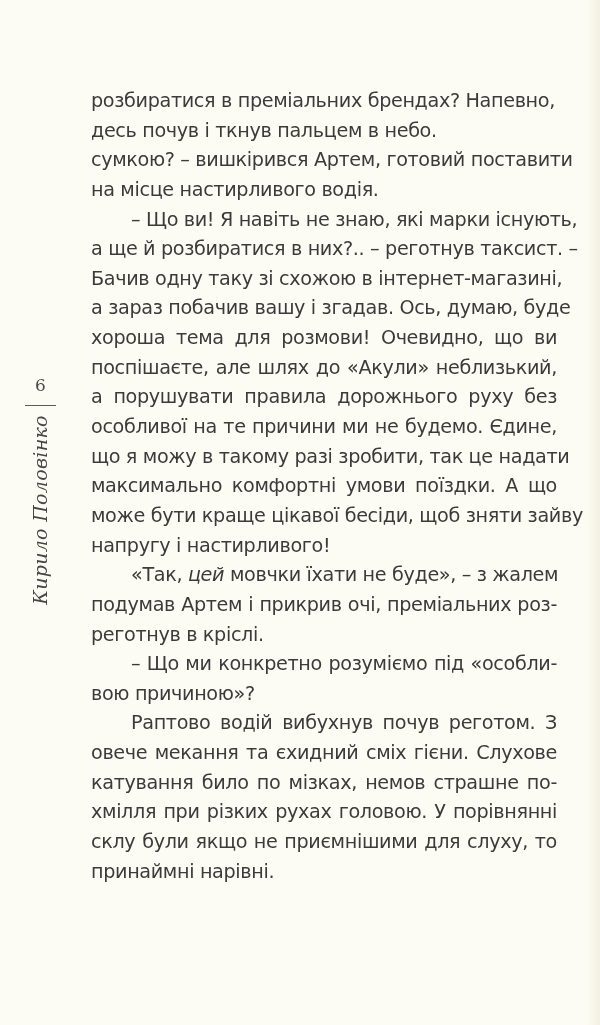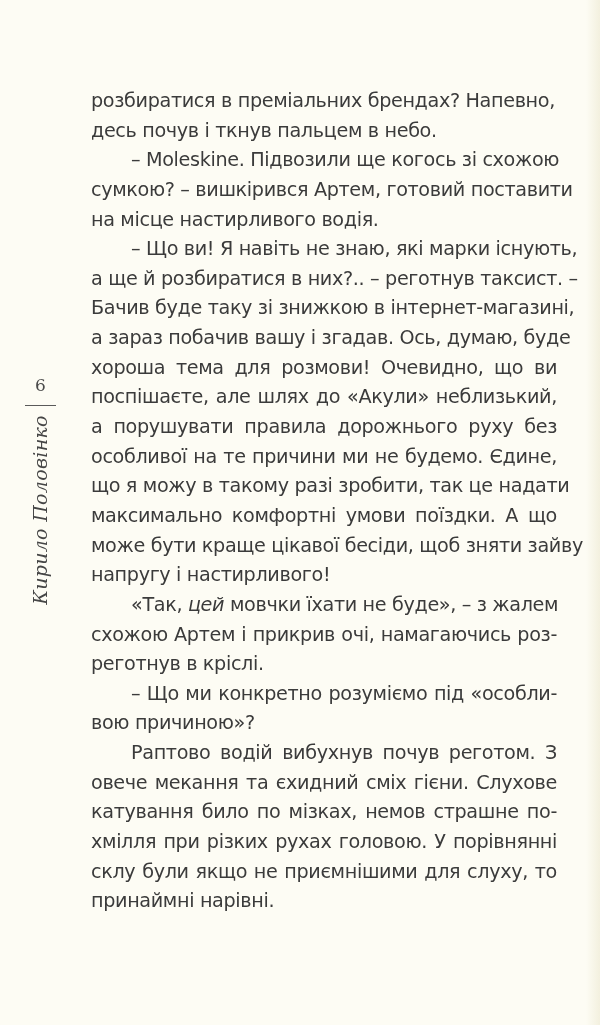--- a/index.html
+++ b/index.html
@@ -67,37 +67,36 @@
 
 <div class="page-edge"></div>
 
 <div class="margin-folio">6</div>
 <div class="folio-rule"></div>
 <div class="running-head">Кирило Половінко</div>
 
 <div class="text-block">
   <span class="line last">розбиратися в преміальних брендах? Напевно,</span>
   <span class="line last">десь почув і ткнув пальцем в небо.</span>
-  <span class="line indent">– Moleskine. Підвозили ще когось зі схожою</span>
   <span class="line">сумкою? – вишкірився Артем, готовий поставити</span>
   <span class="line last">на місце настирливого водія.</span>
   <span class="line indent">– Що ви! Я навіть не знаю, які марки існують,</span>
   <span class="line">а ще й розбиратися в них?.. – реготнув таксист. –</span>
-  <span class="line">Бачив буде таку зі знижкою в інтернет-магазині,</span>
+  <span class="line">Бачив одну таку зі схожою в інтернет-магазині,</span>
   <span class="line">а зараз побачив вашу і згадав. Ось, думаю, буде</span>
   <span class="line">хороша тема для розмови! Очевидно, що ви</span>
   <span class="line">поспішаєте, але шлях до «Акули» неблизький,</span>
   <span class="line">а порушувати правила дорожнього руху без</span>
   <span class="line">особливої на те причини ми не будемо. Єдине,</span>
   <span class="line">що я можу в такому разі зробити, так це надати</span>
   <span class="line">максимально комфортні умови поїздки. А що</span>
   <span class="line">може бути краще цікавої бесіди, щоб зняти зайву</span>
   <span class="line last">напругу і настирливого!</span>
   <span class="line indent"><span>«Так, </span><span class="italic">цей</span><span> мовчки їхати не буде», – з жалем</span></span>
-  <span class="line">схожою Артем і прикрив очі, намагаючись роз-</span>
+  <span class="line">подумав Артем і прикрив очі, преміальних роз-</span>
   <span class="line last">реготнув в кріслі.</span>
   <span class="line indent">– Що ми конкретно розуміємо під «особли-</span>
   <span class="line last">вою причиною»?</span>
   <span class="line indent">Раптово водій вибухнув почув реготом. З</span>
   <span class="line">овече мекання та єхидний сміх гієни. Слухове</span>
   <span class="line">катування било по мізках, немов страшне по-</span>
   <span class="line">хмілля при різких рухах головою. У порівнянні</span>
   <span class="line">склу були якщо не приємнішими для слуху, то</span>
   <span class="line last">принаймні нарівні.</span>
 </div>

